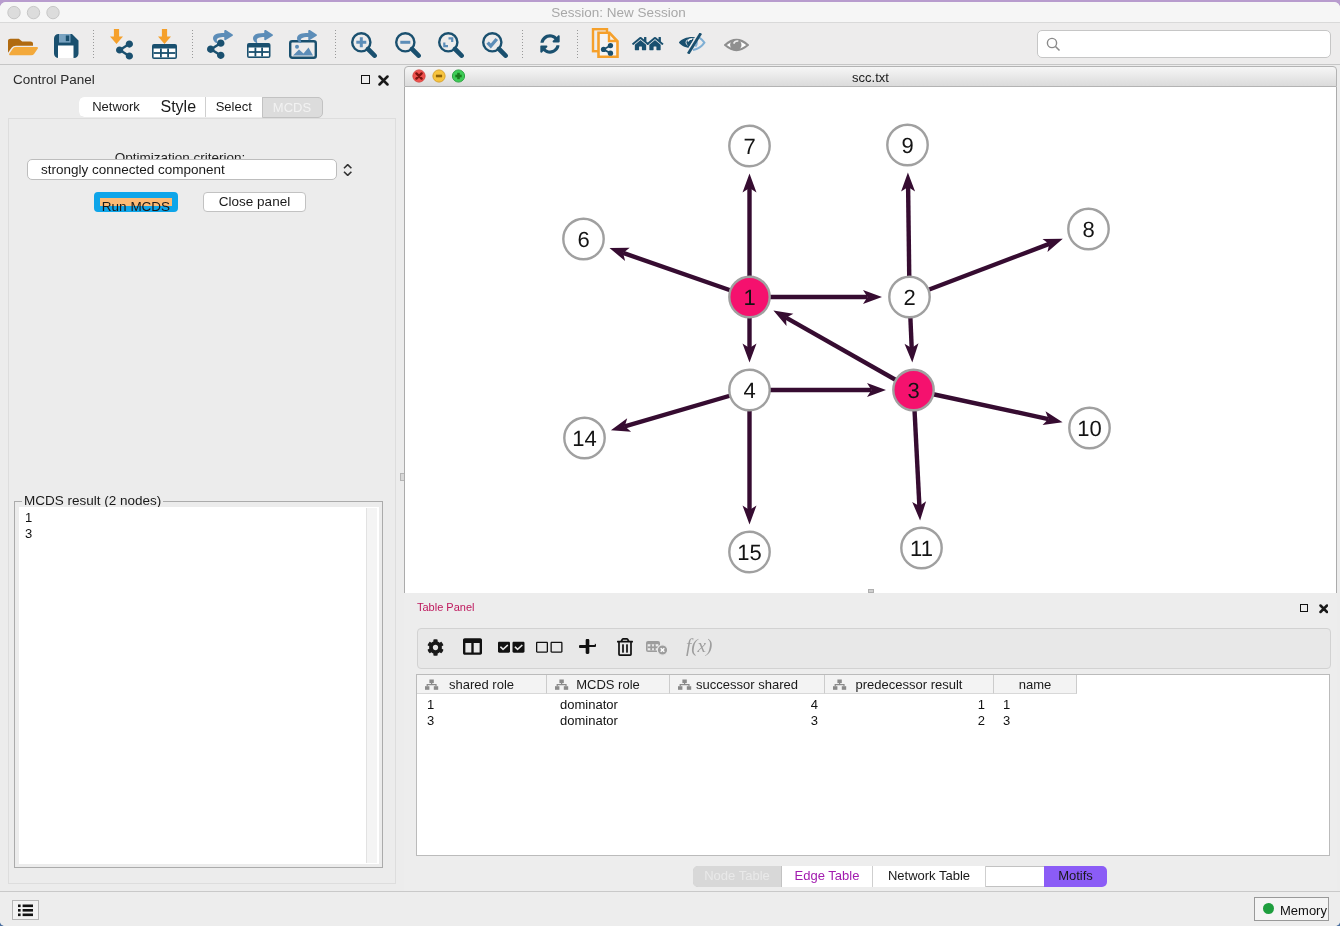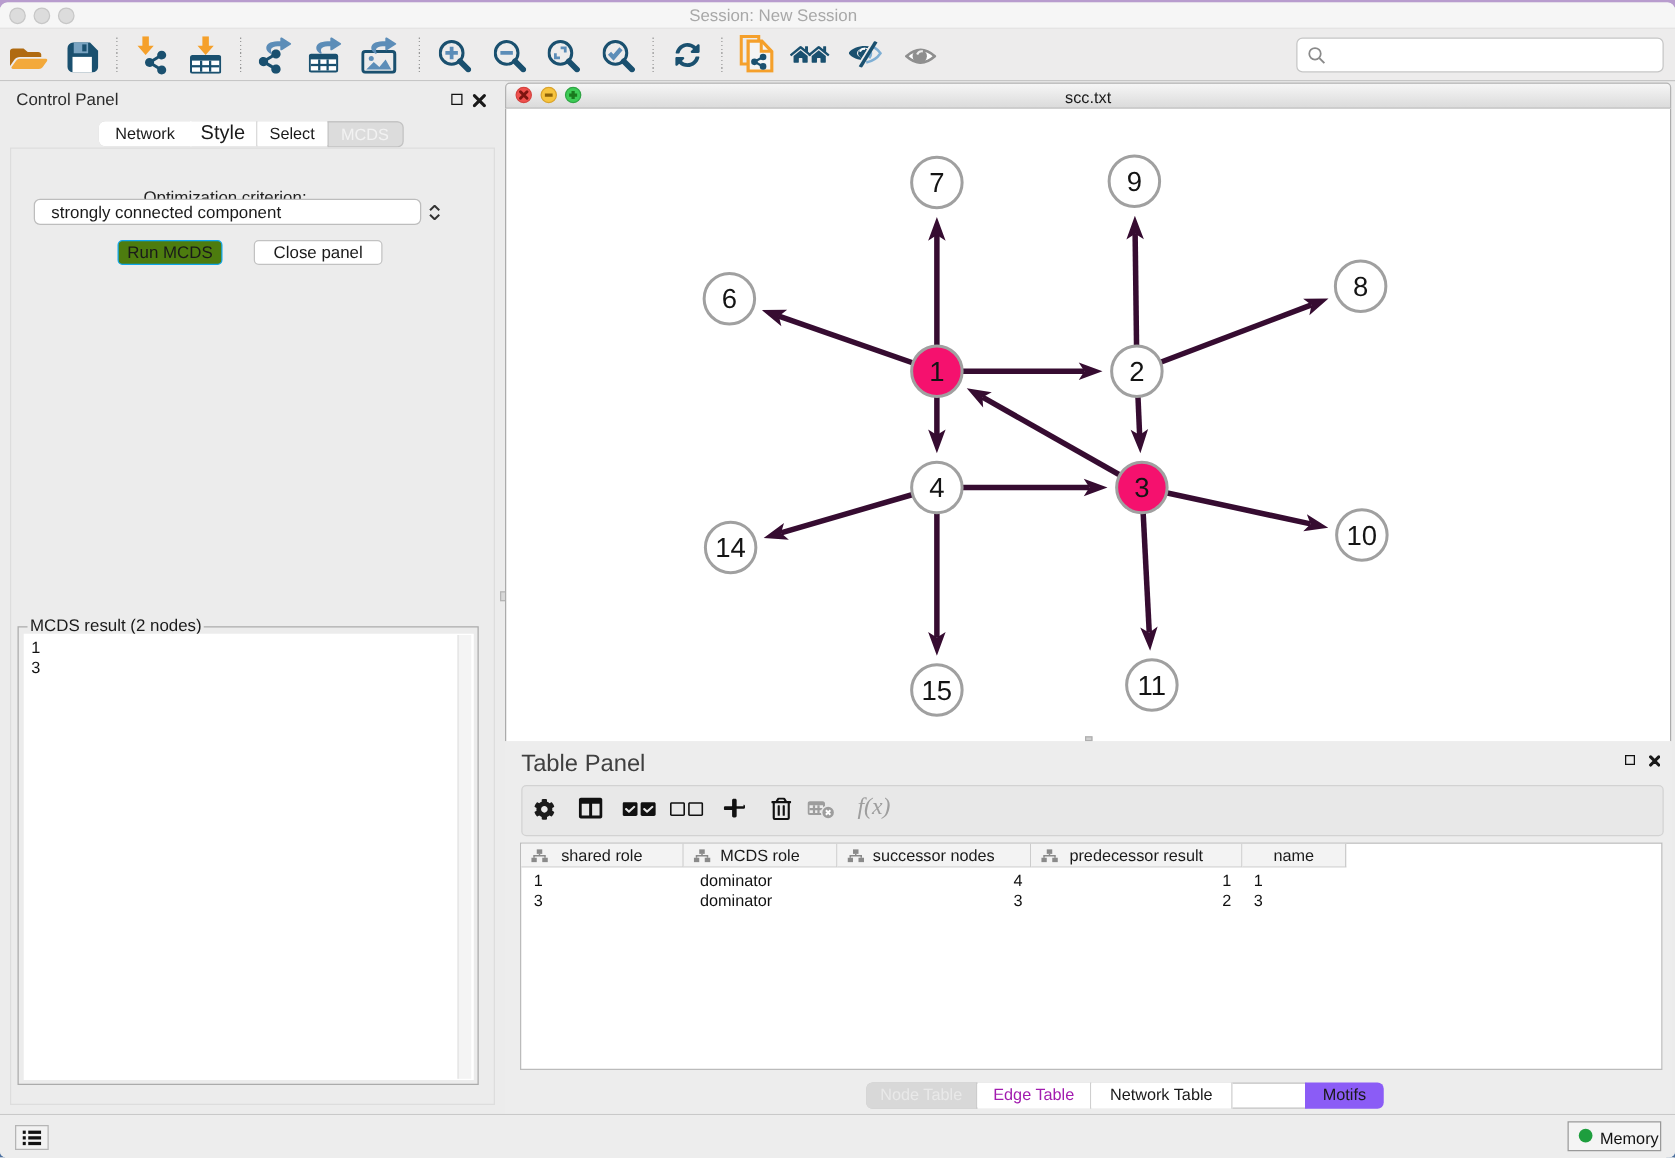--- a/index.html
+++ b/index.html
@@ -153,21 +153,21 @@
 <div class="abs" style="left:151.5px;top:97px;width:54.5px;height:20px;border-right:1px solid #CFCFCF;background:#fff;text-align:center;font-size:16px;color:#1A1A1A;line-height:19px">Style</div>
 <div class="abs" style="left:206px;top:97px;width:55.5px;height:20px;background:#fff;text-align:center;font-size:13px;color:#1A1A1A;line-height:19px">Select</div>
 <div class="abs" style="left:261.5px;top:96.5px;width:61px;height:21px;background:#DCDCDC;border:1px solid #C2C2C2;border-radius:0 5px 5px 0;text-align:center;font-size:13px;color:#F2F2F2;line-height:19px">MCDS</div>
 <div class="abs" style="left:8px;top:118px;width:388px;height:766px;background:#ECECEC;border:1px solid #DDD"></div>
 <div class="abs" style="left:8px;top:150px;width:344px;text-align:center;font-size:13.5px;color:#1F1F1F">Optimization criterion:</div>
 <div class="abs" style="left:27px;top:159px;width:310px;height:21px;background:#fff;border:1px solid #BDBDBD;border-radius:5px;font-size:13.5px;color:#1A1A1A;line-height:19px;padding-left:13px">strongly connected component</div>
 <svg style="position:absolute;left:343px;top:164px" width="10" height="12" viewBox="0 0 10 12">
     <path d="M1 4.2 L4.7 0.6 L8.4 4.2" fill="none" stroke="#333" stroke-width="1.6"></path>
     <path d="M1 7.8 L4.7 11.4 L8.4 7.8" fill="none" stroke="#333" stroke-width="1.6"></path>
   </svg>
-<div class="abs" style="left:94px;top:192px;width:84px;height:20px;background:#4d7c0f;border:1px solid #0ea5e9;border-radius:4px;text-align:center;font-size:13.5px;color:#1A1A1A;line-height:18px">Run MCDS</div>
+<div class="abs" style="left:94px;top:192px;width:84px;height:20px;background:#fdba74;border:6px solid #0ea5e9;border-radius:4px;text-align:center;font-size:13.5px;color:#1A1A1A;line-height:18px">Run MCDS</div>
 <div class="abs" style="left:203px;top:192px;width:103px;height:20px;background:#fff;border:1px solid #C2C2C2;border-radius:4px;text-align:center;font-size:13.5px;color:#1A1A1A;line-height:18px">Close panel</div>
 <div class="abs" style="left:14px;top:501px;width:369px;height:367px;border:1px solid #ABABAB"></div>
 <div class="abs" style="left:22px;top:493px;background:#ECECEC;padding:0 2px;font-size:13.5px;color:#1A1A1A">MCDS result (2 nodes)</div>
 <div class="abs" style="left:19px;top:507px;width:360px;height:357px;background:#fff;font-size:13px;color:#111;line-height:16px;padding:3px 0 0 6px">1<br>3</div>
 <div class="abs" style="left:366px;top:508px;width:11px;height:355px;background:#F4F4F4;border-left:1px solid #E2E2E2"></div>
 <div class="abs" style="left:399.5px;top:473px;width:6px;height:8px;background:#D8D8D8;border:1px solid #B5B5B5"></div>
 <div class="abs" style="left:404px;top:66px;width:933px;height:21px;background:linear-gradient(#F6F6F6,#DBDBDB);border:1px solid #B3B3B3;border-radius:4px 4px 0 0"></div>
 <svg style="position:absolute;left:411px;top:69px" width="60" height="15" viewBox="0 0 60 15">
     <circle cx="8" cy="7" r="6.1" fill="#F0514E" stroke="#D44440" stroke-width="1"></circle>
     <path d="M5.4 4.4 l5.2 5.2 m0 -5.2 l-5.2 5.2" stroke="#7E1410" stroke-width="2.4" stroke-linecap="round"></path>
@@ -227,21 +227,21 @@
       <circle cx="684.5" cy="341.0" r="20.2" fill="#FFFFFF" stroke="#A0A0A0" stroke-width="2.4"></circle>
       <text x="684.5" y="348.8" font-size="22" fill="#141414" text-anchor="middle" font-family="Liberation Sans, sans-serif">10</text>
       <circle cx="344.5" cy="465.0" r="20.2" fill="#FFFFFF" stroke="#A0A0A0" stroke-width="2.4"></circle>
       <text x="344.5" y="472.8" font-size="22" fill="#141414" text-anchor="middle" font-family="Liberation Sans, sans-serif">15</text>
       <circle cx="516.5" cy="461.0" r="20.2" fill="#FFFFFF" stroke="#A0A0A0" stroke-width="2.4"></circle>
       <text x="516.5" y="468.8" font-size="22" fill="#141414" text-anchor="middle" font-family="Liberation Sans, sans-serif">11</text>
     </svg>
 </div>
 <div class="abs" style="left:868px;top:589px;width:6px;height:4px;background:#CFCFCF;border:1px solid #AFAFAF"></div>
 <div class="abs" style="left:404px;top:593px;width:933px;height:298px;background:#EDEDED"></div>
-<div class="abs" style="left:417px;top:601px;font-size:19px;color:#404040">Table Panel</div>
+<div class="abs" style="left:417px;top:601px;font-size:11px;color:#be185d">Table Panel</div>
 <div class="abs" style="left:1300px;top:604px;width:8px;height:8px;border:1.5px solid #111"></div>
 <svg style="position:absolute;left:1318.5px;top:604px" width="9.5" height="9.5" viewBox="0 0 9.5 9.5">
     <path d="M1.5 1.5 L8.0 8.0 M8.0 1.5 L1.5 8.0" stroke="#1A1A1A" stroke-width="2.5" stroke-linecap="round"></path>
   </svg>
 <div class="abs" style="left:417px;top:628px;width:914px;height:41px;background:#E8E8E8;border:1px solid #D2D2D2;border-radius:4px"></div>
 <svg style="position:absolute;left:427px;top:639px" width="17" height="17" viewBox="0 0 17 17">
     <path transform="translate(0,0) scale(0.03320,0.03320)" d="M487.4 315.7l-42.6-24.6c4.3-23.2 4.3-47 0-70.2l42.6-24.6c4.9-2.8 7.1-8.6 5.5-14-11.1-35.6-30-67.8-54.7-94.6-3.8-4.1-10-5.1-14.8-2.3L380.8 110c-17.9-15.4-38.5-27.3-60.8-35.1V25.8c0-5.6-3.9-10.5-9.4-11.7-36.7-8.2-74.3-7.8-109.2 0-5.5 1.2-9.4 6.1-9.4 11.7V75c-22.2 7.9-42.8 19.8-60.8 35.1L88.7 85.5c-4.9-2.8-11-1.9-14.8 2.3-24.7 26.7-43.6 58.9-54.7 94.6-1.7 5.4.6 11.2 5.5 14L67.3 221c-4.3 23.2-4.3 47 0 70.2l-42.6 24.6c-4.9 2.8-7.1 8.6-5.5 14 11.1 35.6 30 67.8 54.7 94.6 3.8 4.1 10 5.1 14.8 2.3l42.6-24.6c17.9 15.4 38.5 27.3 60.8 35.1v49.2c0 5.6 3.9 10.5 9.4 11.7 36.7 8.2 74.3 7.8 109.2 0 5.5-1.2 9.4-6.1 9.4-11.7v-49.2c22.2-7.9 42.8-19.8 60.8-35.1l42.6 24.6c4.9 2.8 11 1.9 14.8-2.3 24.7-26.7 43.6-58.9 54.7-94.6 1.5-5.5-.7-11.3-5.6-14.1zM256 336c-44.1 0-80-35.9-80-80s35.9-80 80-80 80 35.9 80 80-35.9 80-80 80z" fill="#1A1A1A"></path>
   </svg>
 <svg style="position:absolute;left:463px;top:637px" width="19" height="19" viewBox="0 0 19 19">
     <path transform="translate(0,0) scale(0.03711,0.03711)" d="M464 32H48C21.49 32 0 53.49 0 80v352c0 26.51 21.49 48 48 48h416c26.51 0 48-21.49 48-48V80c0-26.51-21.49-48-48-48zM224 416H64V160h160v256zm224 0H288V160h160v256z" fill="#111"></path>
@@ -278,21 +278,21 @@
     <rect x="8.8" y="7.2" width="4.4" height="3.6" fill="#8A8A8A"></rect>
     <path d="M6.6 4 v2 M2.2 7.2 v-1.6 h8.8 v1.6" stroke="#8A8A8A" stroke-width="1.2" fill="none"></path>
   </svg>
 <div class="abs" style="left:547px;top:675px;width:123px;height:19px;background:#F3F3F3;border-right:1px solid #CCC;border-bottom:1px solid #D8D8D8;text-align:center;font-size:13px;color:#1A1A1A;line-height:19px">MCDS role</div>
 <svg style="position:absolute;left:555px;top:679px" width="14" height="11" viewBox="0 0 14 11">
     <rect x="4.4" y="0.5" width="4.4" height="3.6" fill="#8A8A8A"></rect>
     <rect x="0" y="7.2" width="4.4" height="3.6" fill="#8A8A8A"></rect>
     <rect x="8.8" y="7.2" width="4.4" height="3.6" fill="#8A8A8A"></rect>
     <path d="M6.6 4 v2 M2.2 7.2 v-1.6 h8.8 v1.6" stroke="#8A8A8A" stroke-width="1.2" fill="none"></path>
   </svg>
-<div class="abs" style="left:670px;top:675px;width:155px;height:19px;background:#F3F3F3;border-right:1px solid #CCC;border-bottom:1px solid #D8D8D8;text-align:center;font-size:13px;color:#1A1A1A;line-height:19px">successor nodes</div>
+<div class="abs" style="left:670px;top:675px;width:155px;height:19px;background:#F3F3F3;border-right:1px solid #CCC;border-bottom:1px solid #D8D8D8;text-align:center;font-size:13px;color:#1A1A1A;line-height:19px">successor shared</div>
 <svg style="position:absolute;left:678px;top:679px" width="14" height="11" viewBox="0 0 14 11">
     <rect x="4.4" y="0.5" width="4.4" height="3.6" fill="#8A8A8A"></rect>
     <rect x="0" y="7.2" width="4.4" height="3.6" fill="#8A8A8A"></rect>
     <rect x="8.8" y="7.2" width="4.4" height="3.6" fill="#8A8A8A"></rect>
     <path d="M6.6 4 v2 M2.2 7.2 v-1.6 h8.8 v1.6" stroke="#8A8A8A" stroke-width="1.2" fill="none"></path>
   </svg>
 <div class="abs" style="left:825px;top:675px;width:169px;height:19px;background:#F3F3F3;border-right:1px solid #CCC;border-bottom:1px solid #D8D8D8;text-align:center;font-size:13px;color:#1A1A1A;line-height:19px">predecessor result</div>
 <svg style="position:absolute;left:833px;top:679px" width="14" height="11" viewBox="0 0 14 11">
     <rect x="4.4" y="0.5" width="4.4" height="3.6" fill="#8A8A8A"></rect>
     <rect x="0" y="7.2" width="4.4" height="3.6" fill="#8A8A8A"></rect>

